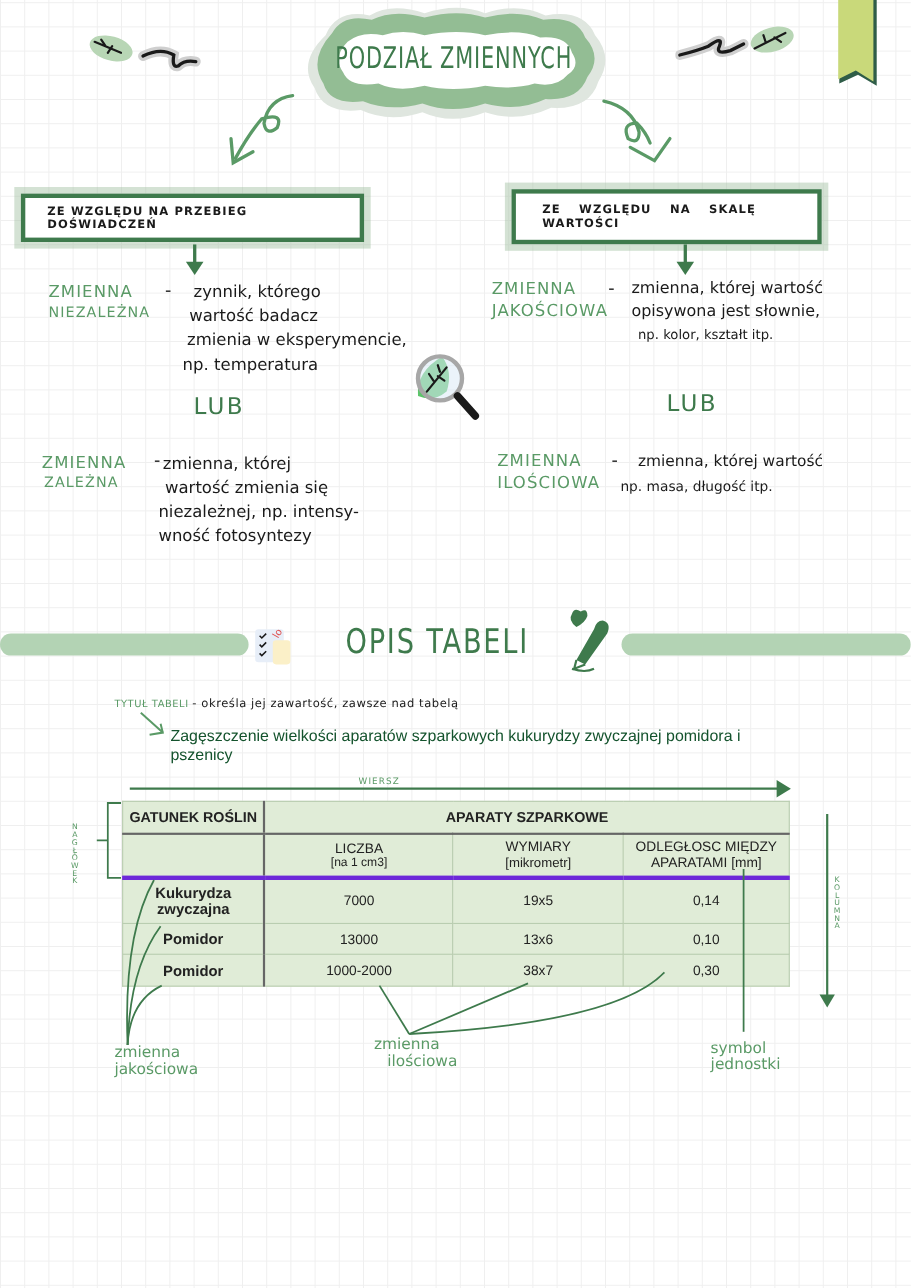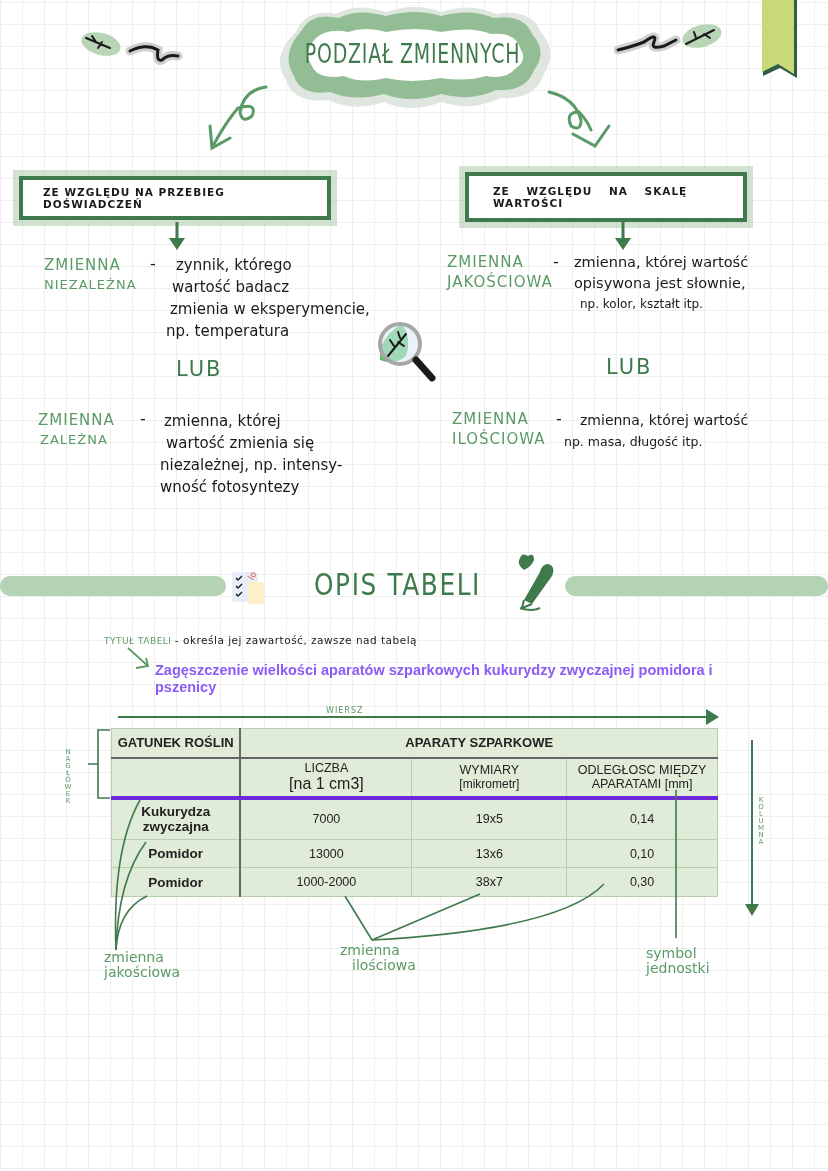--- a/index.html
+++ b/index.html
@@ -30,21 +30,21 @@
   .term{font-size:15px;letter-spacing:1px;line-height:20px;color:#5a9a66;}
   .def{font-size:15px;line-height:22px;color:#1a1a1a;}
   .dash{font-size:16px;}
   .lub{font-size:21px;letter-spacing:2px;color:#3e7a4c;}
 
   
   .bar{height:20px;border-radius:10px;background:#b3d3b4;}
   .section-title{left:314px;top:566px;font-size:31px;letter-spacing:2px;color:#3e7a4c;transform:scaleX(0.8);transform-origin:left;}
 
   .annot{font-size:9px;letter-spacing:0.5px;}
-  .ttitle{left:155px;top:662px;width:560px;font-family:"Liberation Sans",sans-serif;font-weight:bold;font-size:14.5px;line-height:17px;color:#8b5cf6;}
+  .ttitle{left:155px;top:662px;width:560px;font-family:"Liberation Sans",sans-serif;font-weight:normal;font-size:14.5px;line-height:17px;color:#14532d;}
 
   
   table.data{position:absolute;left:111px;top:728px;width:607px;border-collapse:collapse;background:#e0ecd7;font-family:"Liberation Sans",sans-serif;font-size:12.5px;color:#222;}
   table.data td, table.data th{border:1px solid #b9cdb0;text-align:center;padding:0 4px;}
   table.data th{font-weight:bold;font-size:13px;}
   table.data td.rowhead{font-weight:bold;font-size:13.5px;}
   table.data .vdiv{border-left:2px solid #666;}
   table.data tr.hrow1 th{border-bottom:2px solid #666;}
   table.data tr.hrow2 td{border-bottom:4px solid #6d28d9;}
 
@@ -123,21 +123,21 @@
   <circle cx="28" cy="26" r="20" fill="#dbe9f5" fill-opacity="0.55" stroke="#a7a7a7" stroke-width="4"></circle>
   <path d="M16 38 L34 16 M22 28 L18 22 M26 24 L32 28 M28 20 L26 14" stroke="#1a1a1a" stroke-width="2" fill="none" stroke-linecap="round"></path>
   <path d="M44 42 L60 60" stroke="#1a1a1a" stroke-width="7" stroke-linecap="round"></path>
 </svg>
 
 <div class="abs term" style="left:38px;top:410px">
   <div>ZMIENNA</div>
   <div style="font-size:13px;padding-left:2px">ZALEŻNA</div>
 </div>
 <div class="abs dash" style="left:140px;top:409px">-</div>
-<div class="abs def" style="left:160px;top:410px;line-height:22px">
+<div class="abs def" style="left:144px;top:410px;line-height:22px">
   <div style="padding-left:4px">zmienna, której</div>
   <div style="padding-left:6px">wartość zmienia się</div>
   <div>niezależnej, np. intensy-</div>
   <div>wność fotosyntezy</div>
 </div>
 
 <div class="abs term" style="left:447px;top:252px">
   <div>ZMIENNA</div>
   <div>JAKOŚCIOWA</div>
 </div>
@@ -211,21 +211,21 @@
     </colgroup>
   <tbody>
       <tr class="hrow1" style="height:29px">
     <th>GATUNEK ROŚLIN</th>
     <th colspan="3" class="vdiv">APARATY SZPARKOWE</th>
   </tr>
   <tr class="hrow2" style="height:40px">
     <td></td>
     <td class="vdiv">
           <div>LICZBA</div>
-          <div style="font-size:16px">[na 1 cm3]</div>
+          <div style="font-size:11px">[na 1 cm3]</div>
         </td>
     <td>
           <div>WYMIARY</div>
           <div style="font-size:12px">[mikrometr]</div>
         </td>
     <td>
           <div>ODLEGŁOSC MIĘDZY</div>
           <div>APARATAMI [mm]</div>
         </td>
   </tr>

